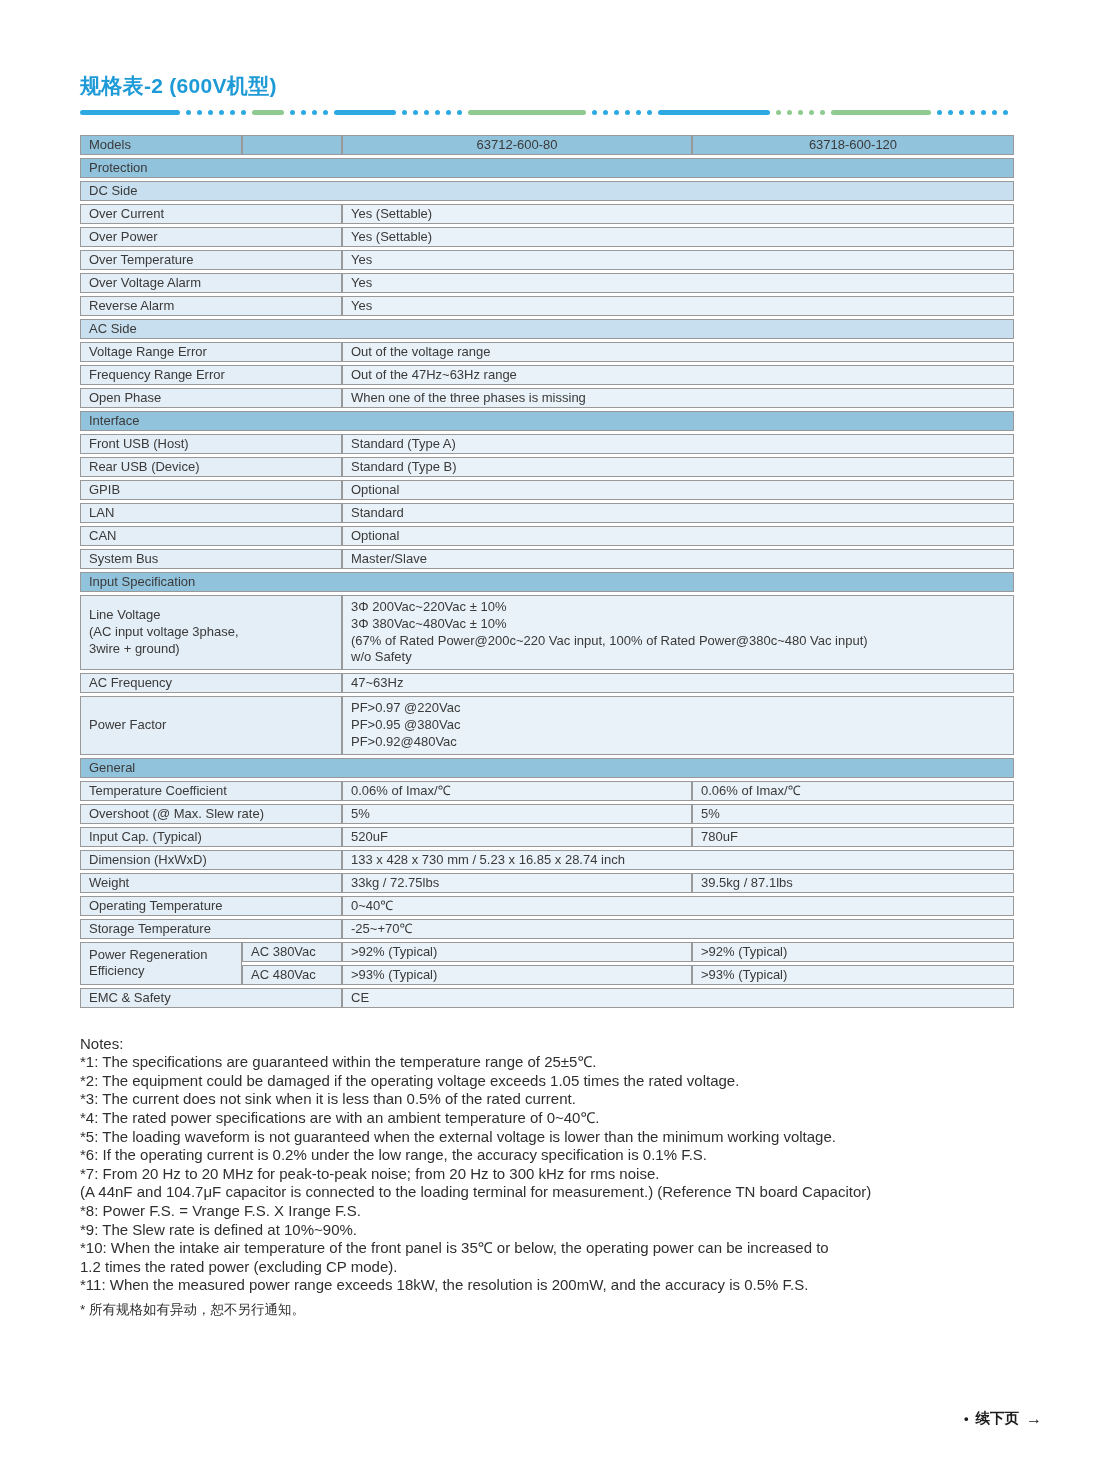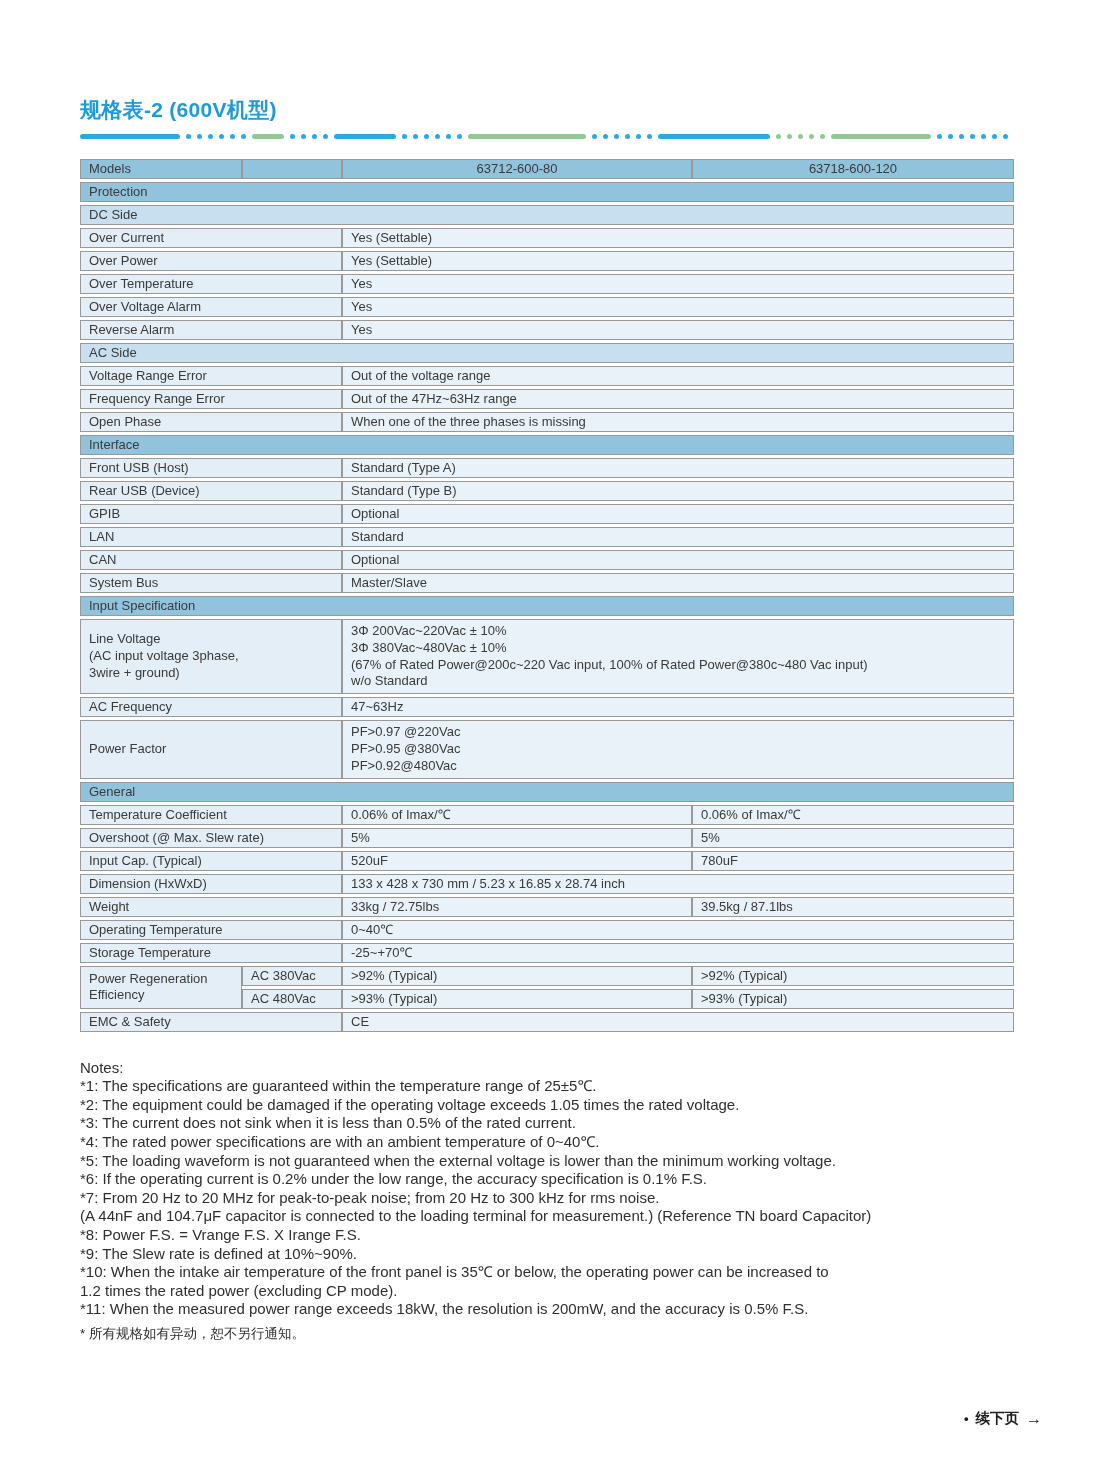--- a/index.html
+++ b/index.html
@@ -5,21 +5,21 @@
   :root{
     --title:#1e9ad6; --deco_blue:#2da9e1; --deco_green:#8fcb90;
     --section_header_bg:#92c3dd; --subsection_bg:#c7dfee;
     --cell_bg:#e4eef6; --value_bg:#e9f2f8; --grid_border:#999999; --text:#3a3a3a;
   }
   html,body{margin:0;padding:0;}
   body{
     width:1102px;height:1470px;position:relative;background:#ffffff;
     font-family:"Liberation Sans",sans-serif;color:var(--text);
   }
-  .content{position:absolute;left:80px;top:96px;width:858px;}
+  .content{position:absolute;left:80px;top:72px;width:858px;}
   .page-title{
     color:var(--title);font-size:21px;font-weight:600;margin:0 0 9px 0;letter-spacing:.3px;
   }
   
   .deco{display:flex;align-items:center;gap:6px;height:6px;width:934px;overflow:hidden;margin-bottom:17px;}
   .deco span{flex:none;}
   .dash{height:5px;border-radius:3px;}
   .dot{width:5px;height:5px;border-radius:50%;}
   .b{background:var(--deco_blue);} .g{background:var(--deco_green);}
   
@@ -194,21 +194,21 @@
     <tr>
       <td colspan="2" class="multi">
             <div>Line Voltage</div>
             <div>(AC input voltage 3phase,</div>
             <div>3wire + ground)</div>
           </td>
       <td class="val multi" colspan="2">
             <div>3Φ 200Vac~220Vac ± 10%</div>
             <div>3Φ 380Vac~480Vac ± 10%</div>
             <div>(67% of Rated Power@200c~220 Vac input, 100% of Rated Power@380c~480 Vac input)</div>
-            <div>w/o Standard</div>
+            <div>w/o Safety</div>
           </td>
         </tr>
     <tr>
       <td colspan="2">AC Frequency</td>
       <td class="val" colspan="2">47~63Hz</td>
         </tr>
     <tr>
       <td colspan="2">Power Factor</td>
       <td class="val multi" colspan="2">
             <div>PF&gt;0.97 @220Vac</div>

